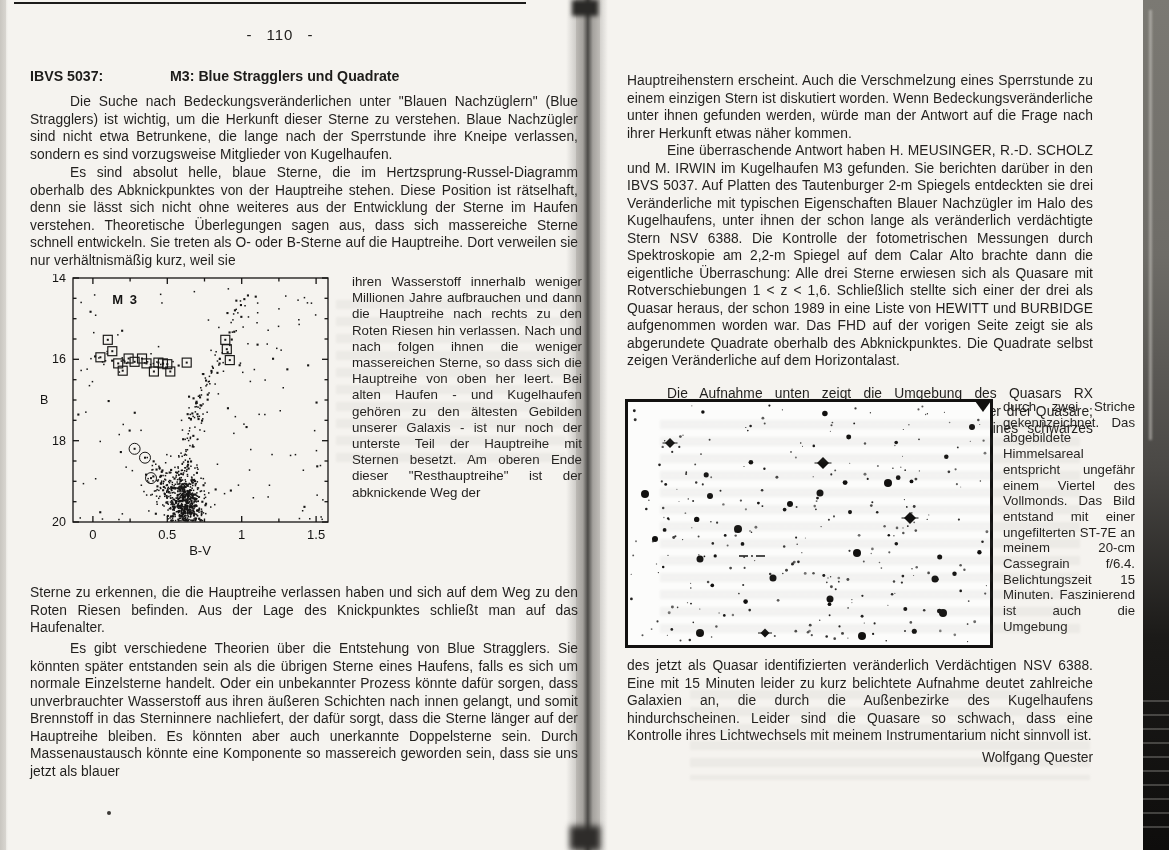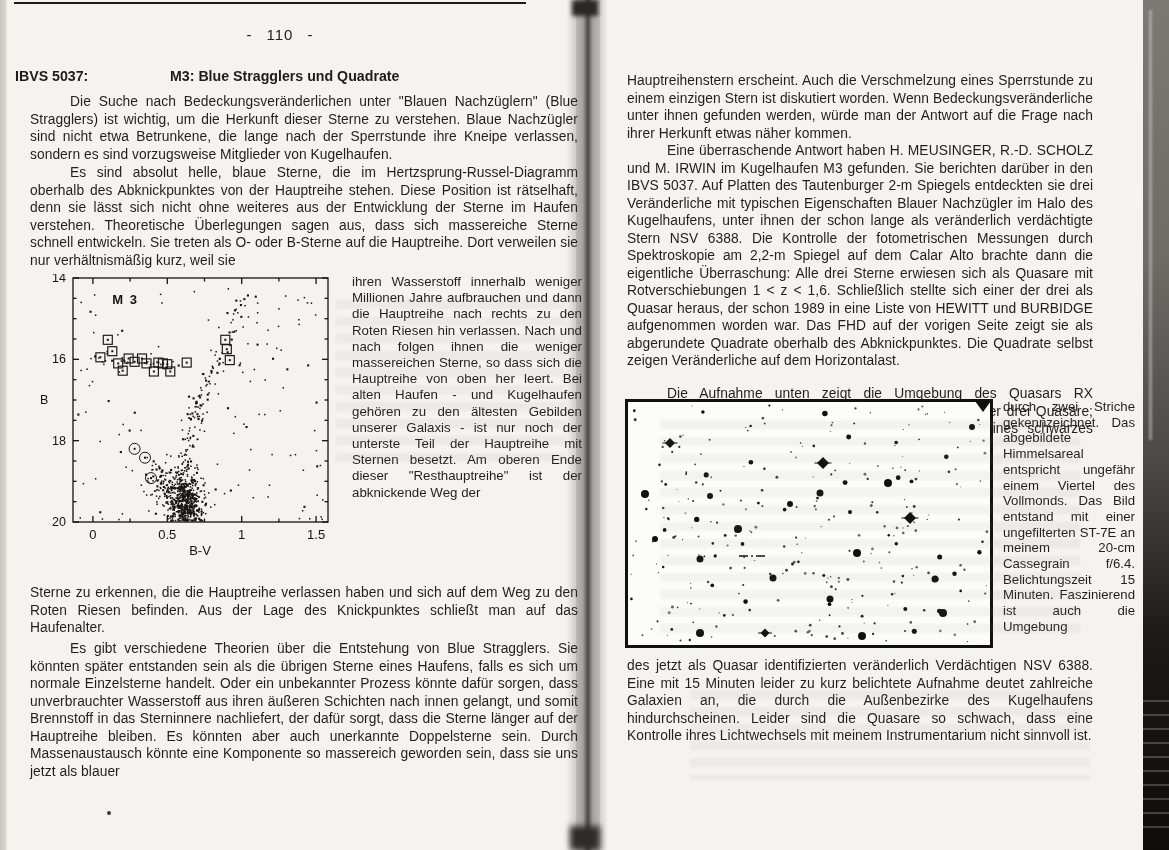--- a/index.html
+++ b/index.html
@@ -42,21 +42,21 @@
   svg text{font-family:"Liberation Sans", sans-serif;}
 </style>
 </head>
 <body>
 
 <div id="scan">
 
   <div class="page" id="left-page">
     <div class="pageno" style="left:4px;top:26px;width:540px;">- 110 -</div>
 
-    <span class="heading" style="left:9px;top:68px;">IBVS 5037:</span>
+    <span class="heading" style="left:24px;top:68px;">IBVS 5037:</span>
     <span class="heading" style="left:164px;top:68px;">M3: Blue Stragglers und Quadrate</span>
 
     <div class="para indent" style="left:24px;top:93px;width:548px;">Die Suche nach Bedeckungsveränderlichen unter "Blauen Nachzüglern" (Blue Stragglers) ist wichtig, um die Herkunft dieser Sterne zu verstehen. Blaue Nachzügler sind nicht etwa Betrunkene, die lange nach der Sperrstunde ihre Kneipe verlassen, sondern es sind vorzugsweise Mitglieder von Kugelhaufen.</div>
 
     <div class="para indent" style="left:24px;top:164px;width:548px;">Es sind absolut helle, blaue Sterne, die im Hertzsprung-Russel-Diagramm oberhalb des Abknickpunktes von der Hauptreihe stehen. Diese Position ist rätselhaft, denn sie lässt sich nicht ohne weiteres aus der Entwicklung der Sterne im Haufen verstehen. Theoretische Überlegungen sagen aus, dass sich massereiche Sterne schnell entwickeln. Sie treten als O- oder B-Sterne auf die Hauptreihe. Dort verweilen sie nur verhältnismäßig kurz, weil sie</div>
 
     <div class="fig-row" style="left:24px;top:274px;width:552px;">
       <div id="cmd-figure"><svg width="312" height="290" viewBox="0 0 312 290">
             <g fill="#161514">
               <rect x="158.9" y="217.9" width="1.5" height="1.5"></rect>
@@ -1446,20 +1446,21 @@
               <line x1="131" y1="157" x2="140" y2="157"></line>
               <circle cx="127" cy="157" r="0.9" fill="#11100f" stroke="none"></circle>
             </g>
             <path d="M 350 2 L 366 2 L 358 13 Z" fill="#11100f"></path>
           </svg></div>
       <div class="para-xnarrow">durch zwei Striche gekennzeichnet. Das abgebildete Himmelsareal entspricht ungefähr einem Viertel des Vollmonds. Das Bild entstand mit einer ungefilterten ST-7E an meinem 20-cm Cassegrain f/6.4. Belichtungszeit 15 Minuten. Faszinierend ist auch die Umgebung</div>
     </div>
 
     <div class="para" style="left:27px;top:657px;width:466px;">des jetzt als Quasar identifizierten veränderlich Verdächtigen NSV 6388. Eine mit 15 Minuten leider zu kurz belichtete Aufnahme deutet zahlreiche Galaxien an, die durch die Außenbezirke des Kugelhaufens hindurchscheinen. Leider sind die Quasare so schwach, dass eine Kontrolle ihres Lichtwechsels mit meinem Instrumentarium nicht sinnvoll ist.</div>
 
+    <div class="signature" style="left:27px;top:750px;width:466px;">Wolfgang Quester</div>
 
     <div class="ghost" style="left:60px;top:420px;width:420px;height:220px;"></div>
     <div class="ghost" style="left:90px;top:690px;width:400px;height:90px;"></div>
   </div>
 
   <div id="top-line"></div>
   <div id="gutter"></div>
   <div id="gutter-top"></div>
   <div id="gutter-bottom"></div>
   <div id="right-edge"></div>

